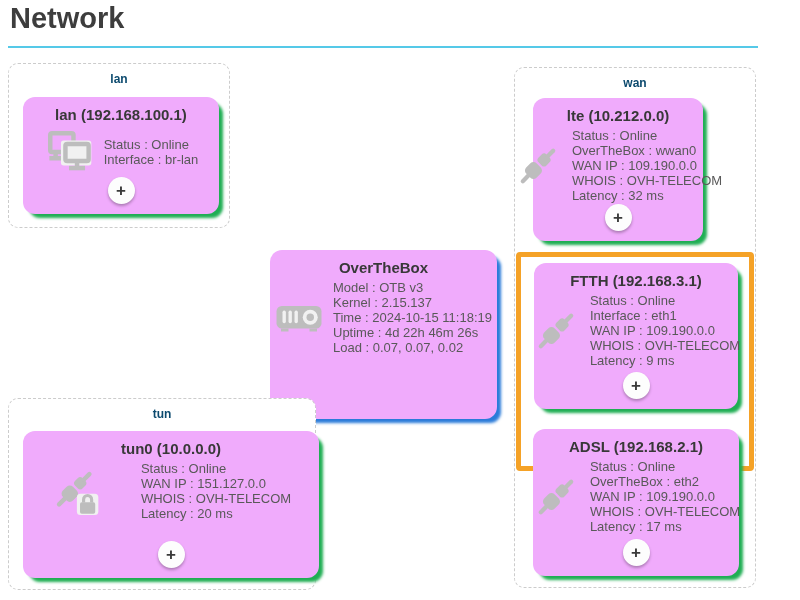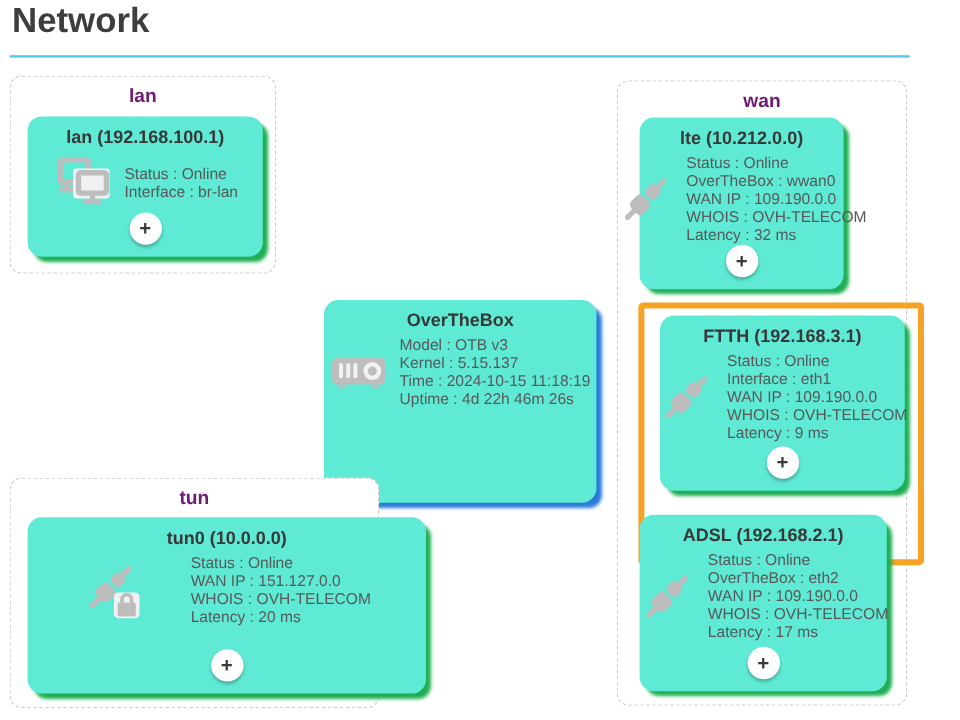--- a/index.html
+++ b/index.html
@@ -20,30 +20,30 @@
     position:absolute; left:8px; top:46px; width:750px; height:2px;
     background: var(--divider-cyan, #55c9e8);
   }
 
   .group {
     position:absolute;
     border:1px dashed #cccccc; border-radius:10px;
     background:#ffffff;
   }
   .group-label {
-    text-align:center; font-weight:bold; font-size:16px; color:#701a75;
+    text-align:center; font-weight:bold; font-size:12px; color:#0c4a6e;
     margin-top:8px;
   }
   #group-lan { left:8px;   top:63px;  width:222px; height:165px; }
   #group-wan { left:514px; top:67px;  width:242px; height:521px; }
   #group-tun { left:8px;   top:398px; width:308px; height:192px; }
 
   .card {
     position:absolute;
-    background:#5eead4;
+    background:#f0abfc;
     border-radius:12px;
     box-shadow:5px 5px 3px -1px var(--status-online-green, #1fae53);
     display:flex; flex-direction:column;
   }
   .card.blue { box-shadow:5px 5px 3px -1px var(--otb-blue, #2a7bd9); }
 
   .card-title {
     text-align:center; font-weight:bold; font-size:15px; color:#383838;
     margin-top:9px; white-space:nowrap;
   }
@@ -61,25 +61,25 @@
     box-shadow:0 2px 3px rgba(0,0,0,0.28);
     font-family:"Liberation Sans", sans-serif;
     font-size:17px; font-weight:bold; color:#3a3a3a;
     display:flex; align-items:center; justify-content:center;
     margin:auto auto 10px auto; cursor:pointer; line-height:1;
   }
 
   #card-lan  { left:14px; top:33px;  width:196px; height:117px; }
   #card-lte  { left:18px; top:30px;  width:170px; height:143px; }
   #card-adsl { left:18px; top:361px; width:206px; height:147px;border-radius:12px; }
-  #card-tun0 { left:14px; top:32px;  width:332px; height:147px; }
+  #card-tun0 { left:14px; top:32px;  width:296px; height:147px; }
   #card-otb  { left:270px; top:250px; width:227px; height:169px; }
 
   .highlight {
-    position:absolute; left:17px; top:184px; width:238px; height:219px;
+    position:absolute; left:1px; top:184px; width:238px; height:219px;
     border:5px solid var(--highlight-orange, #f5a227);
     border-radius:4px;
   }
   #card-ftth { left:13px; top:6px; width:204px; height:146px; }
 
   svg .ic { fill:#bdbdbd; }
   svg .ic-stroke { stroke:#bdbdbd; fill:none; }
 </style>
 </head>
 <body>
@@ -124,23 +124,24 @@
           <rect x="18" y="14" width="4.5" height="17" rx="2.2" fill="#f1f1f1"></rect>
           <rect x="26" y="14" width="4.5" height="17" rx="2.2" fill="#f1f1f1"></rect>
           <circle cx="47" cy="23" r="10" fill="#f1f1f1"></circle>
           <circle class="ic" cx="47" cy="23" r="5"></circle>
           <rect class="ic" x="8" y="38" width="10" height="4"></rect>
           <rect class="ic" x="46" y="38" width="10" height="4"></rect>
         </svg>
       </span>
       <div class="info">
         <div>Model : OTB v3</div>
-        <div>Kernel : 5.15.137</div>
+        <div>Kernel : 2.15.137</div>
         <div>Time : 2024-10-15 11:18:19</div>
         <div>Uptime : 4d 22h 46m 26s</div>
+        <div>Load : 0.07, 0.07, 0.02</div>
       </div>
     </div>
   </div>
 
   <div class="group" id="group-wan">
     <div class="group-label">wan</div>
 
     <div class="card" id="card-lte">
       <div class="card-title">lte (10.212.0.0)</div>
       <div class="card-body">

